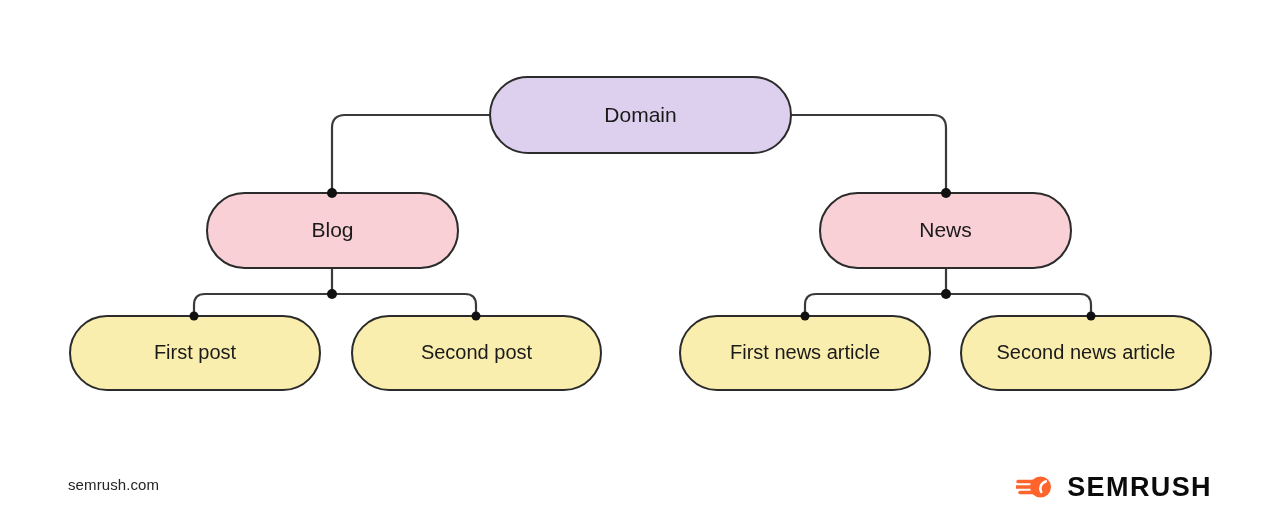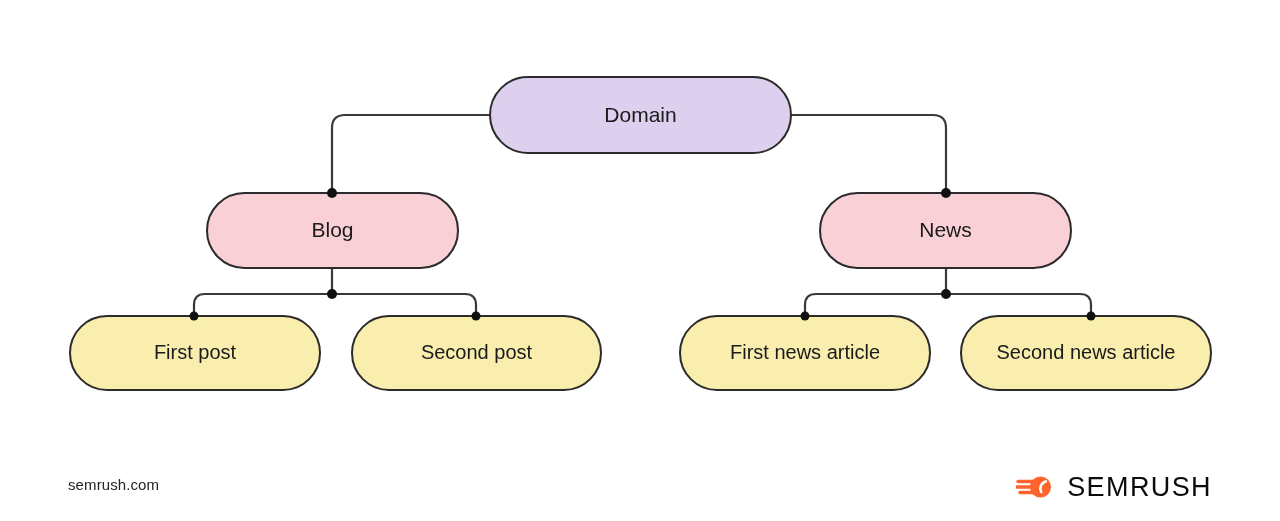--- a/index.html
+++ b/index.html
@@ -71,21 +71,21 @@
     position: absolute;
     right: 68px;
     top: 8px;
     display: flex;
     align-items: center;
     gap: 11px;
   }
   #brand-wordmark {
     font-family: "Liberation Sans", sans-serif;
     font-size: 27px;
-    font-weight: normal;
+    font-weight: bold;
     letter-spacing: 1.4px;
     color: #0b0b0b;
     line-height: 1;
   }
 </style>
 </head>
 <body>
 
 <div id="page">
 

